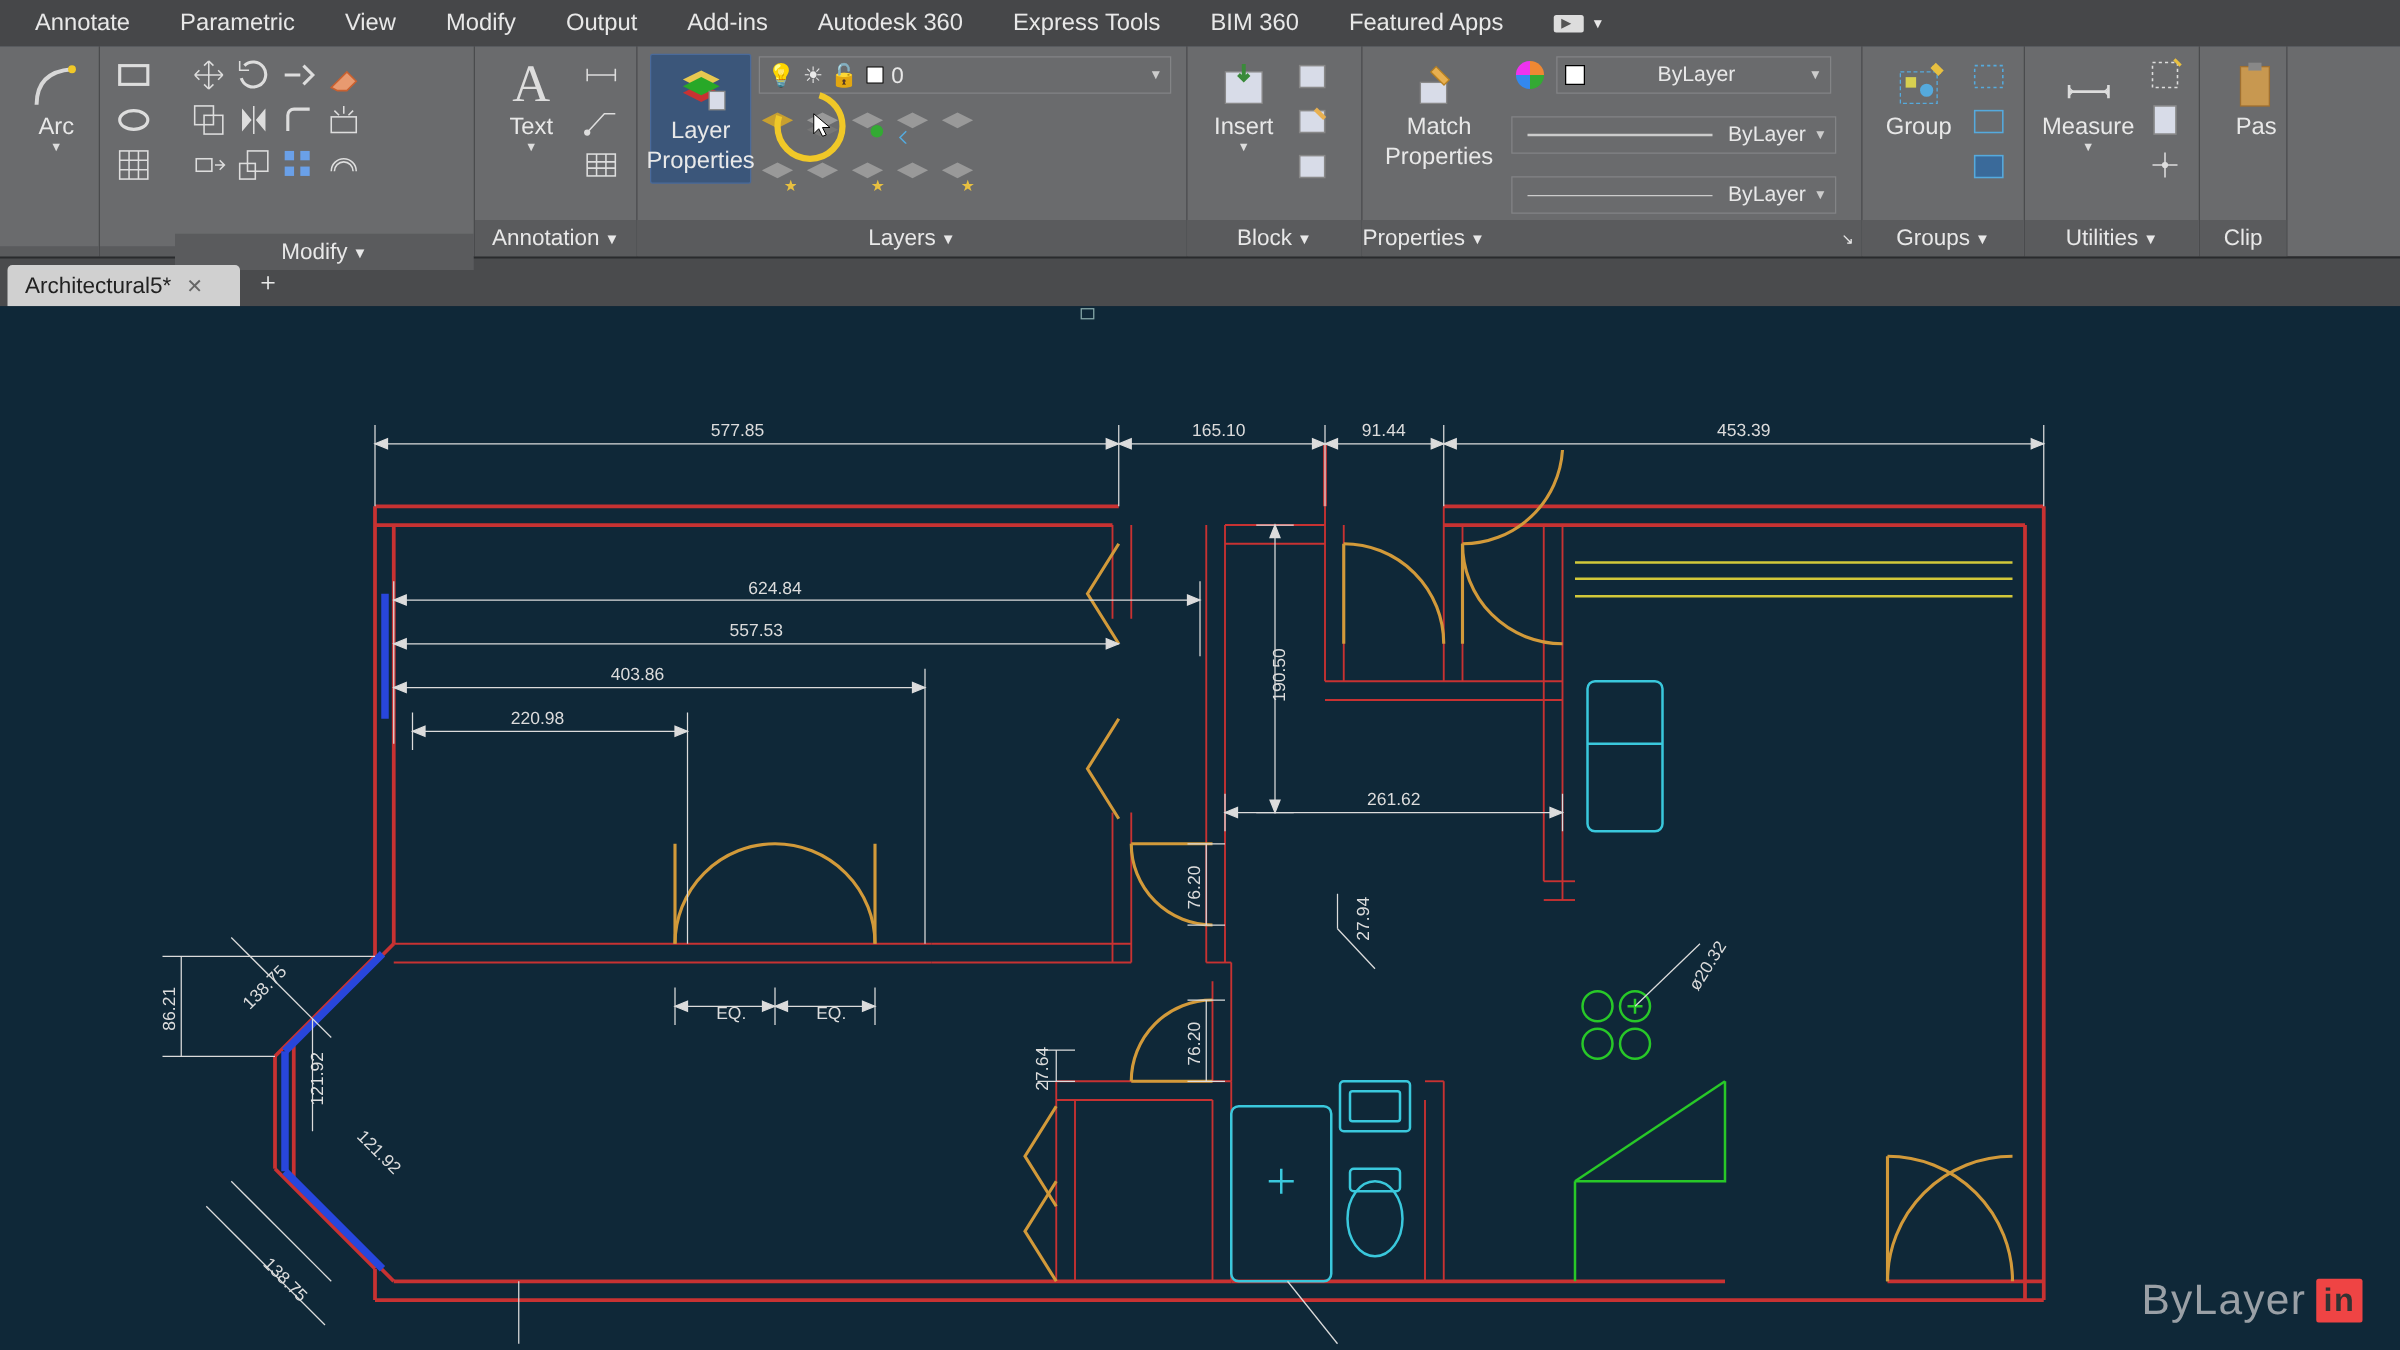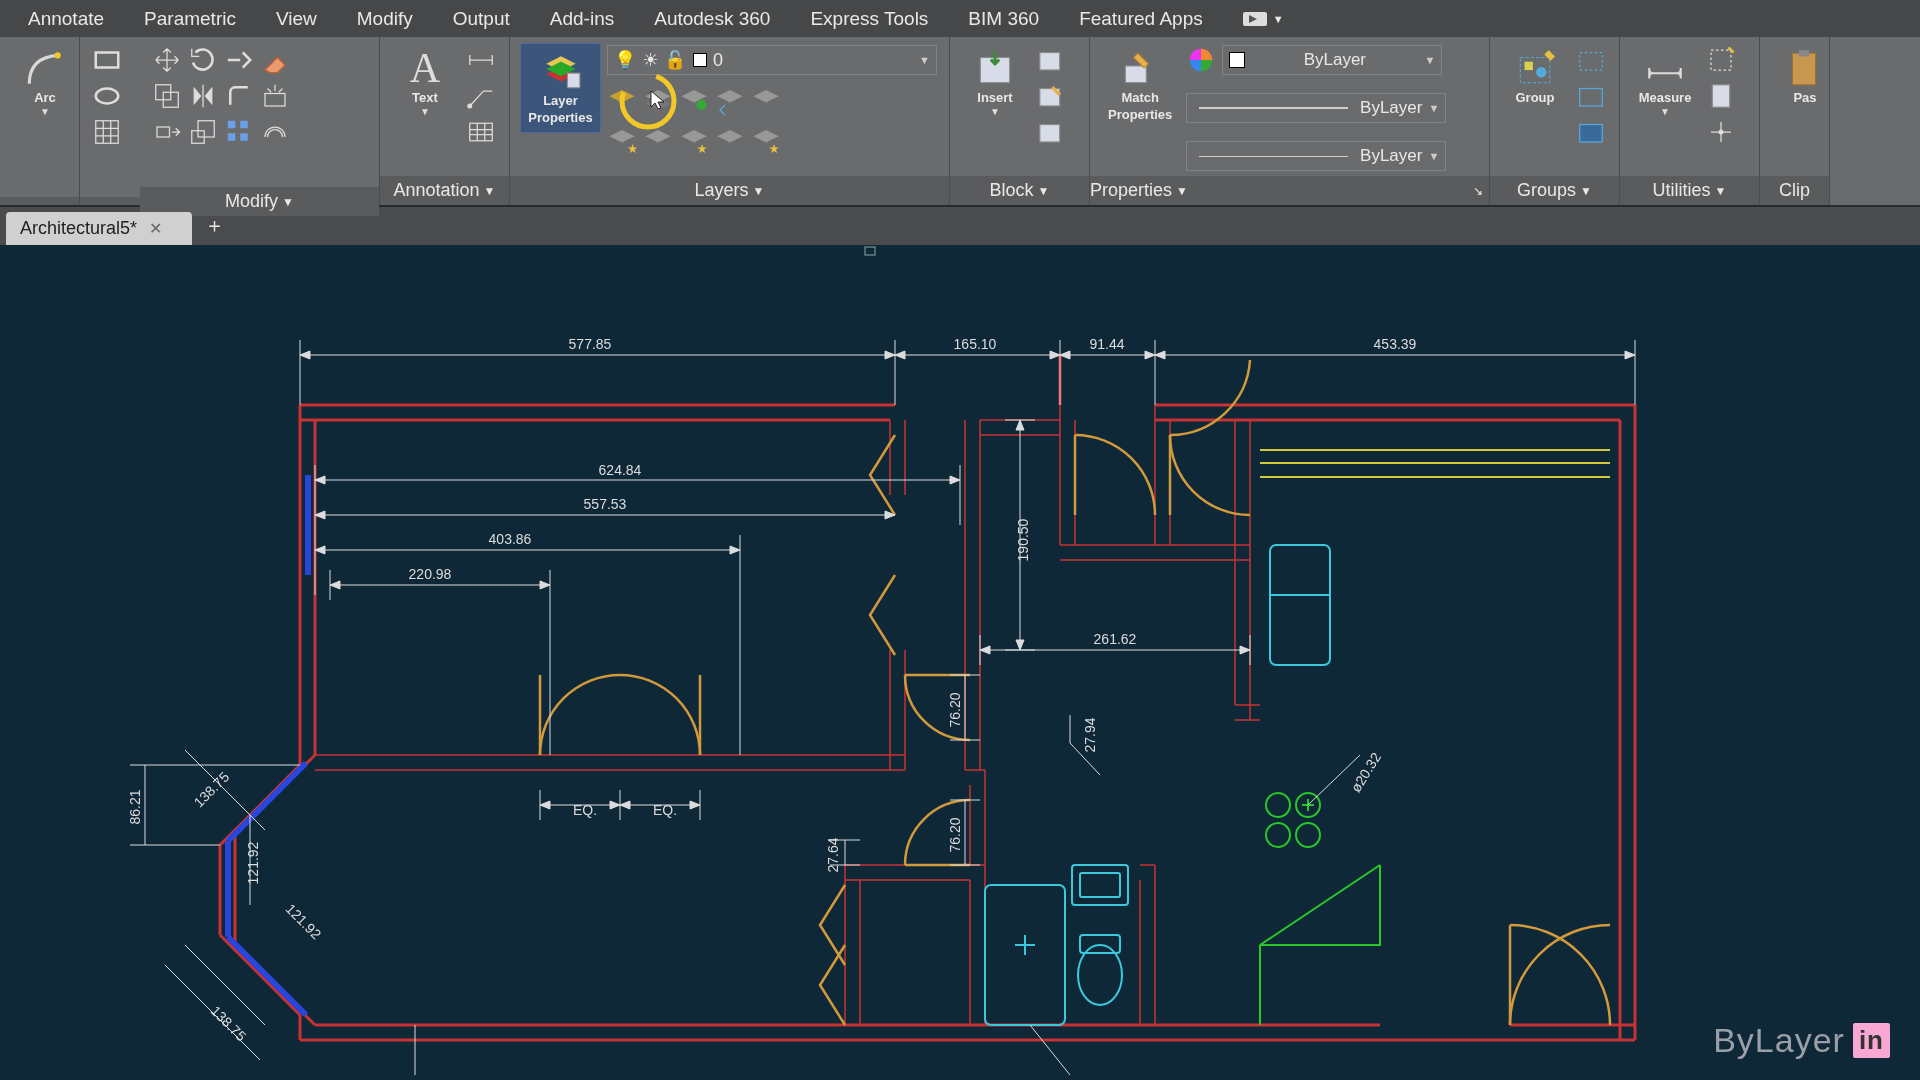--- a/index.html
+++ b/index.html
@@ -10,41 +10,41 @@
 
 .ribbon { background: #6a6b6d; height: 170px; display: flex; border-bottom: 2px solid #2a2b2d; }
 .ribbon-panel { display: flex; flex-direction: column; border-right: 1px solid #4a4b4d; position: relative; }
 .ribbon-body { flex: 1; display: flex; align-items: flex-start; padding: 6px 8px 2px 8px; }
 .ribbon-title { background: #5a5b5d; color: #e8e8e8; font-size: 18px; text-align: center; padding: 4px 0; display:flex; justify-content:center; align-items:center; gap:4px;}
 .ribbon-title .chev { font-size: 12px; }
 
 .ribbon-btn { display: flex; flex-direction: column; align-items: center; justify-content: center; padding: 4px 8px; margin: 0 2px; cursor: pointer; }
 .ribbon-btn.big { min-width: 70px; }
 .ribbon-btn svg, .ribbon-btn .icon-box { width: 42px; height: 42px; }
-.ribbon-btn-label { color: #e8e8e8; font-size: 13px; text-align: center; line-height: 1.15; margin-top: 2px; font-weight: bold; }
+.ribbon-btn-label { color: #e8e8e8; font-size: 19px; text-align: center; line-height: 1.15; margin-top: 2px; }
 .ribbon-btn.highlighted { background: #3b567a; border: 1px solid #4a6a9a; border-radius: 2px; }
 
 .ribbon-col { display: flex; flex-direction: column; gap: 6px; padding: 2px 4px; }
 .ribbon-row { display: flex; gap: 6px; align-items: center; }
 .small-icon { width: 30px; height: 30px; display: inline-flex; align-items: center; justify-content: center; cursor: pointer; }
 
 .layer-combo { background: #6a6b6d; border: 1px solid #838486; height: 30px; width: 220px; display: flex; align-items: center; padding: 0 6px; gap: 6px; color: #e8e8e8; font-size: 18px;}
 .bylayer-combo { background: #6a6b6d; border: 1px solid #838486; height: 30px; width: 220px; display: flex; align-items: center; padding: 0 6px; gap: 6px; color: #e8e8e8; font-size: 17px; justify-content: flex-end;}
 .combo-chev { margin-left: auto; font-size: 11px; color: #ccc; }
 
 .tabstrip { background: #4a4b4d; height: 38px; display: flex; align-items: flex-end; padding: 0 6px; }
 .file-tab { background: #d0d0d0; color: #222; font-size: 18px; padding: 6px 30px 6px 14px; border-radius: 4px 4px 0 0; display: flex; align-items: center; gap: 12px; position: relative; }
 .file-tab .close { color: #666; font-size: 16px; }
 .new-tab { color: #e8e8e8; padding: 6px 12px; font-size: 20px; }
 
 .canvas { position: absolute; left: 0; right: 0; top: 245px; bottom: 0; background: #0f2838; }
 .canvas svg { width: 100%; height: 100%; }
 
 .watermark { position: absolute; right: 30px; bottom: 20px; display: flex; align-items: center; gap: 4px; color: #9aa0a6; font-size: 34px; font-weight: 300; letter-spacing: 1px; }
-.watermark .inbox { background: #f9a8d4; color: #333; font-weight: bold; padding: 2px 6px; font-size: 26px; margin-left: 4px; border-radius: 2px;}
+.watermark .inbox { background: #ef4444; color: #333; font-weight: bold; padding: 2px 6px; font-size: 26px; margin-left: 4px; border-radius: 2px;}
 
 .vid-dot { width: 24px; height: 14px; background:#ddd; border-radius:2px; display:inline-block; position:relative;}
 .vid-dot::after{content:"";position:absolute;left:6px;top:3px;border-left:8px solid #555;border-top:4px solid transparent;border-bottom:4px solid transparent;}
 
 .dim-text { font-family: Arial; font-size: 14px; fill: #dcdcdc; }
 .dim-line { stroke: #dcdcdc; stroke-width: 1; }
 .wall { stroke: #c83232; stroke-width: 3; fill: none; }
 .wall-inner { stroke: #c83232; stroke-width: 1.5; fill: none; }
 .door { stroke: #d29a3a; stroke-width: 2.5; fill: none; }
 .fixture { stroke: #3ac8dc; stroke-width: 2; fill: none; }

